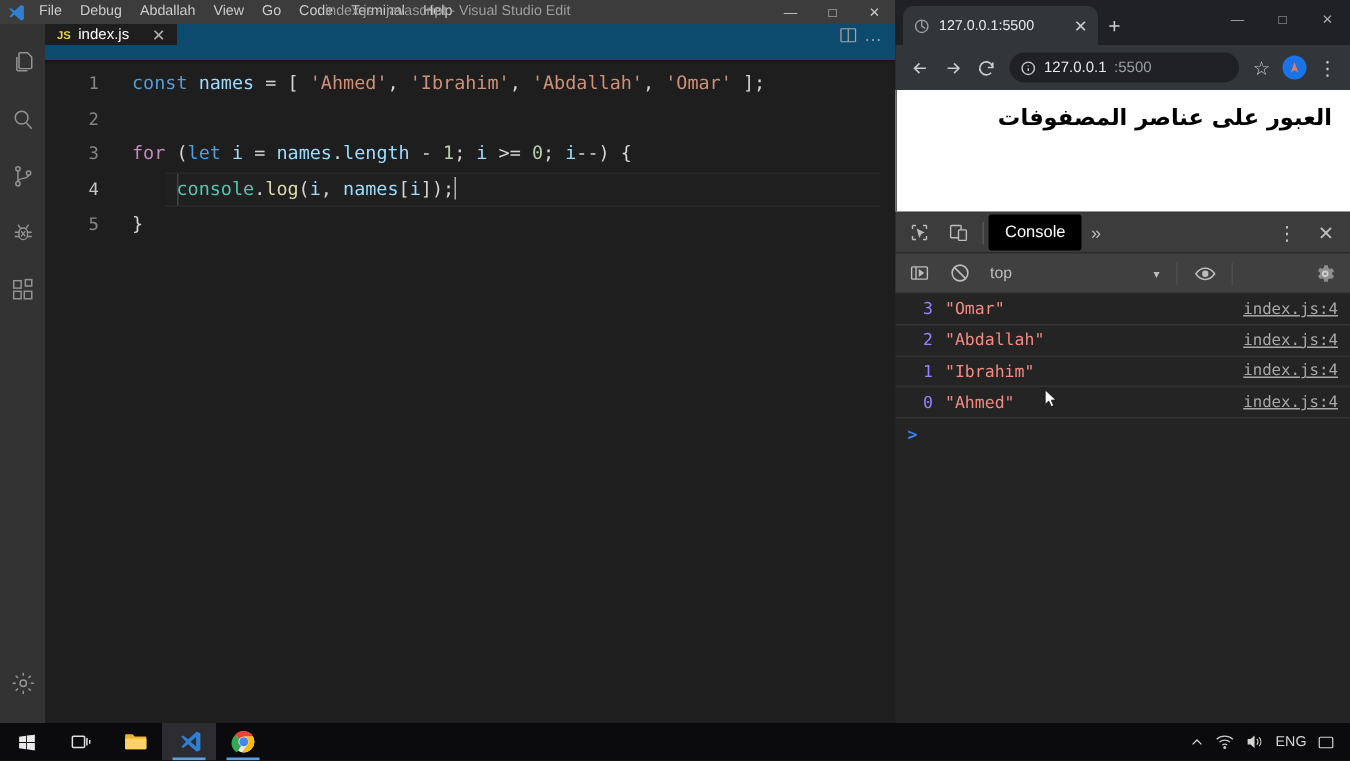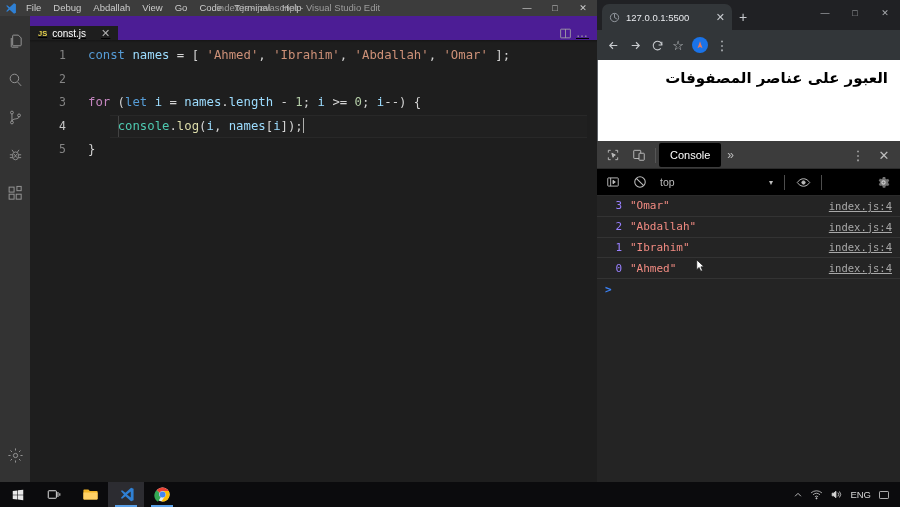--- a/index.html
+++ b/index.html
@@ -47,21 +47,21 @@
   }
   .act-icon {
     width: 30px; height: 38px; display: flex; align-items: center; justify-content: center;
     cursor: pointer; opacity: .62;
   }
   .act-spacer { flex: 1; }
 
   
   .editor-col { flex: 1; display: flex; flex-direction: column; min-width: 0; background:#1e1e1e;}
   .tabs-row {
-    height: 24px; background: #4c1d95; display: flex; align-items: flex-end; flex: 0 0 24px; text-decoration: underline;
+    height: 24px; background: #0c4a6e; display: flex; align-items: flex-start; flex: 0 0 24px;
   }
   .tab {
     display: flex; align-items: center; gap: 5px; padding: 0 8px;
     background: #1e1e1e; font-size: 10px; color: #ffffff; cursor: pointer;
     border-top: 1px solid #1e1e1e; position: relative; min-width: 0;
   }
   .js-badge {
     font-size: 7.5px; font-weight: bold; color: #e8d44d; font-family: "Liberation Sans", sans-serif;
     line-height: 1;
   }
@@ -183,21 +183,21 @@
   .dt-sep { width: 1px; height: 15px; background: #555; margin: 0 3px; }
   .dt-tab {
     padding: 0 11px; height: 24px; display: flex; align-items: center;
     font-size: 11px; color: #e8eaed; cursor: pointer; border-radius: 2px;
   }
   .dt-tab.active { background: #000000; color: #ffffff; }
   .dt-more { color: #bdbdbd; font-size: 12px; padding: 0 6px; cursor: pointer; }
   .dt-topbar-right { margin-left: auto; display: flex; align-items: center; padding-right: 3px; }
 
   .dt-filterbar {
-    height: 27px; background: #000000; display: flex; align-items: center; flex: 0 0 27px;
+    height: 27px; background: #404040; display: flex; align-items: center; flex: 0 0 27px;
     border-bottom: 1px solid #2b2b2b; padding-left: 3px; gap: 1px;
   }
   .dt-ctx {
     display: flex; align-items: center; gap: 4px; font-size: 10.5px; color: #bdbdbd;
     padding: 0 6px; height: 20px; cursor: pointer; min-width: 125px;
   }
   .dt-ctx .caret-dn { margin-left: auto; font-size: 8px; }
   .dt-vsep { width: 1px; height: 15px; background: #4d4d4d; margin: 0 4px; }
 
   .dt-console { flex: 1; background: #242424; overflow: hidden; position: relative; }
@@ -320,21 +320,21 @@
             <circle cx="12" cy="12" r="3"></circle>
             <path d="M12 2v3M12 19v3M2 12h3M19 12h3M4.9 4.9l2.2 2.2M16.9 16.9l2.2 2.2M19.1 4.9l-2.2 2.2M7.1 16.9l-2.2 2.2"></path>
           </svg>
         </div>
       </div>
 
       <div class="editor-col">
         <div class="tabs-row">
           <div class="tab">
             <span class="js-badge">JS</span>
-            <span>const.js</span>
+            <span>index.js</span>
             <span class="tab-close">✕</span>
           </div>
           <div class="tabs-actions">
             <span class="tab-act">
               <svg width="13" height="13" viewBox="0 0 24 24" fill="none" stroke="#a8a8a8" stroke-width="1.5">
                 <rect x="3" y="4" width="18" height="16" rx="1"></rect>
                   <path d="M12 4v16"></path>
               </svg>
             </span>
             <span class="tab-act" style="font-size:12px;letter-spacing:1px;">…</span>
@@ -402,20 +402,30 @@
         <svg width="13" height="13" viewBox="0 0 24 24" fill="none" stroke="#c8cbcf" stroke-width="2">
           <path d="M5 12h14M13 6l6 6-6 6"></path>
         </svg>
       </div>
       <div class="cr-navbtn">
         <svg width="13" height="13" viewBox="0 0 24 24" fill="none" stroke="#c8cbcf" stroke-width="2">
           <path d="M20 11a8 8 0 1 0-2 6.5"></path>
             <path d="M20 5v6h-6"></path>
         </svg>
       </div>
+      <div class="cr-omnibox">
+        <span style="display:flex;">
+          <svg width="11" height="11" viewBox="0 0 24 24" fill="none" stroke="#c8cbcf" stroke-width="2">
+            <circle cx="12" cy="12" r="9"></circle>
+              <path d="M12 8v1M12 12v4"></path>
+          </svg>
+        </span>
+        <span class="cr-url-host">127.0.0.1</span>
+          <span class="cr-url-rest">:5500</span>
+      </div>
       <div class="cr-star" style="font-size:13px;">☆</div>
       <div class="cr-avatar">
         <svg width="10" height="10" viewBox="0 0 24 24" fill="#ffffff">
           <path d="M12 3 6 20l6-4 6 4z" fill="#e8795a"></path>
         </svg>
       </div>
       <div class="cr-menu" style="font-size:13px;">⋮</div>
     </div>
 
     <div class="cr-page">

